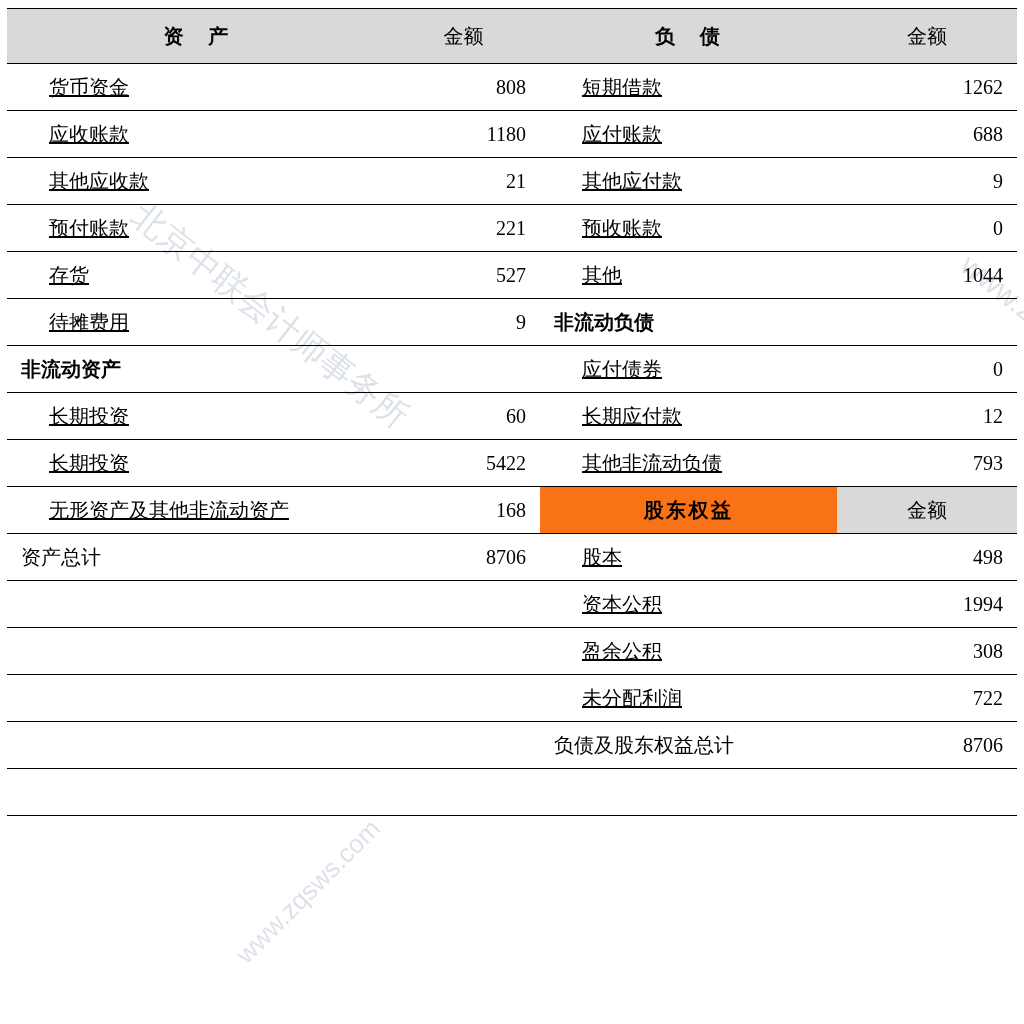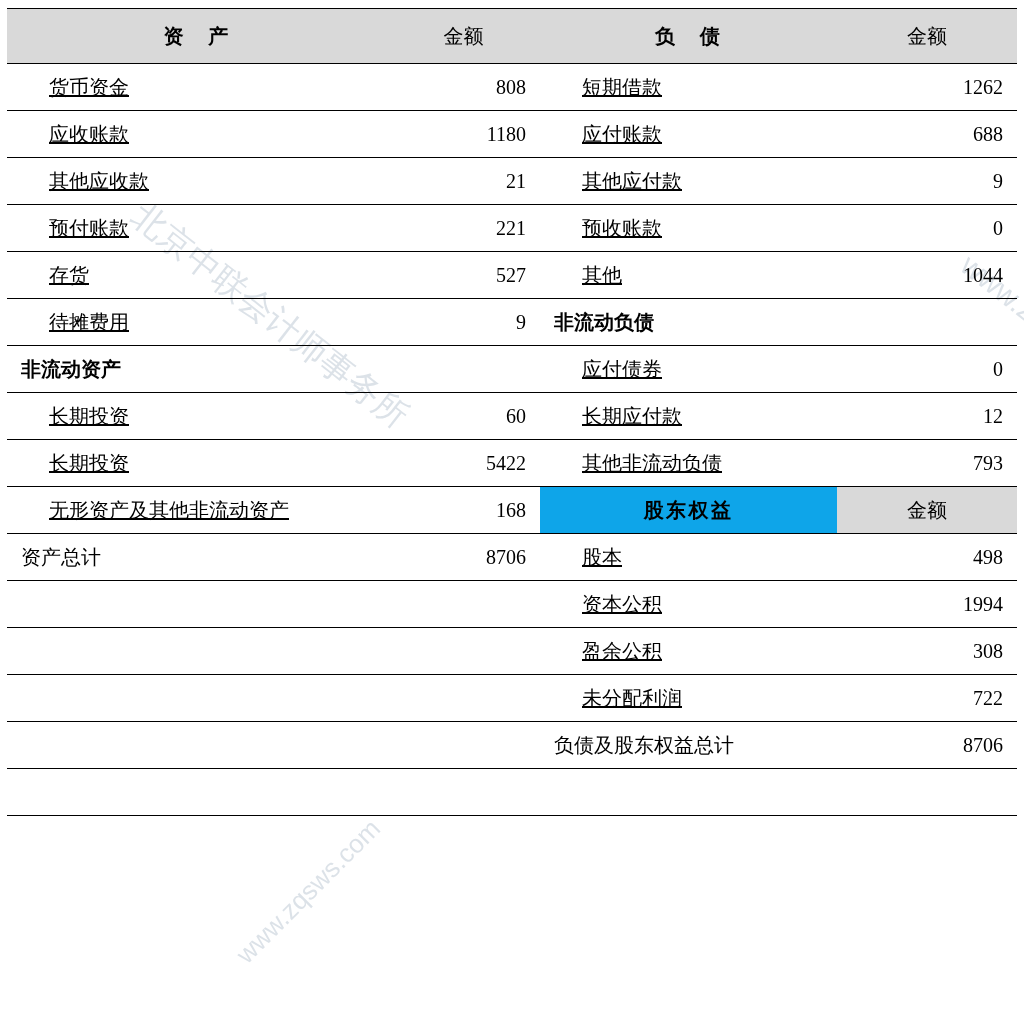--- a/index.html
+++ b/index.html
@@ -55,21 +55,21 @@
     background: #d9d9d9;
     text-align: center;
     font-weight: bold;
     border-top: 1px solid #000;
     border-bottom: 1px solid #000;
     letter-spacing: 0.12em;
   }
   tr.head td.amt { font-weight: normal; letter-spacing: 0; }
 
   td.equity-head {
-    background: #0ea5e9;
+    background: #f97316;
     text-align: center;
     font-weight: bold;
     letter-spacing: 0.12em;
   }
   td.equity-amt {
     background: #d9d9d9;
     text-align: center;
   }
 
   td.label { text-align: left; }

